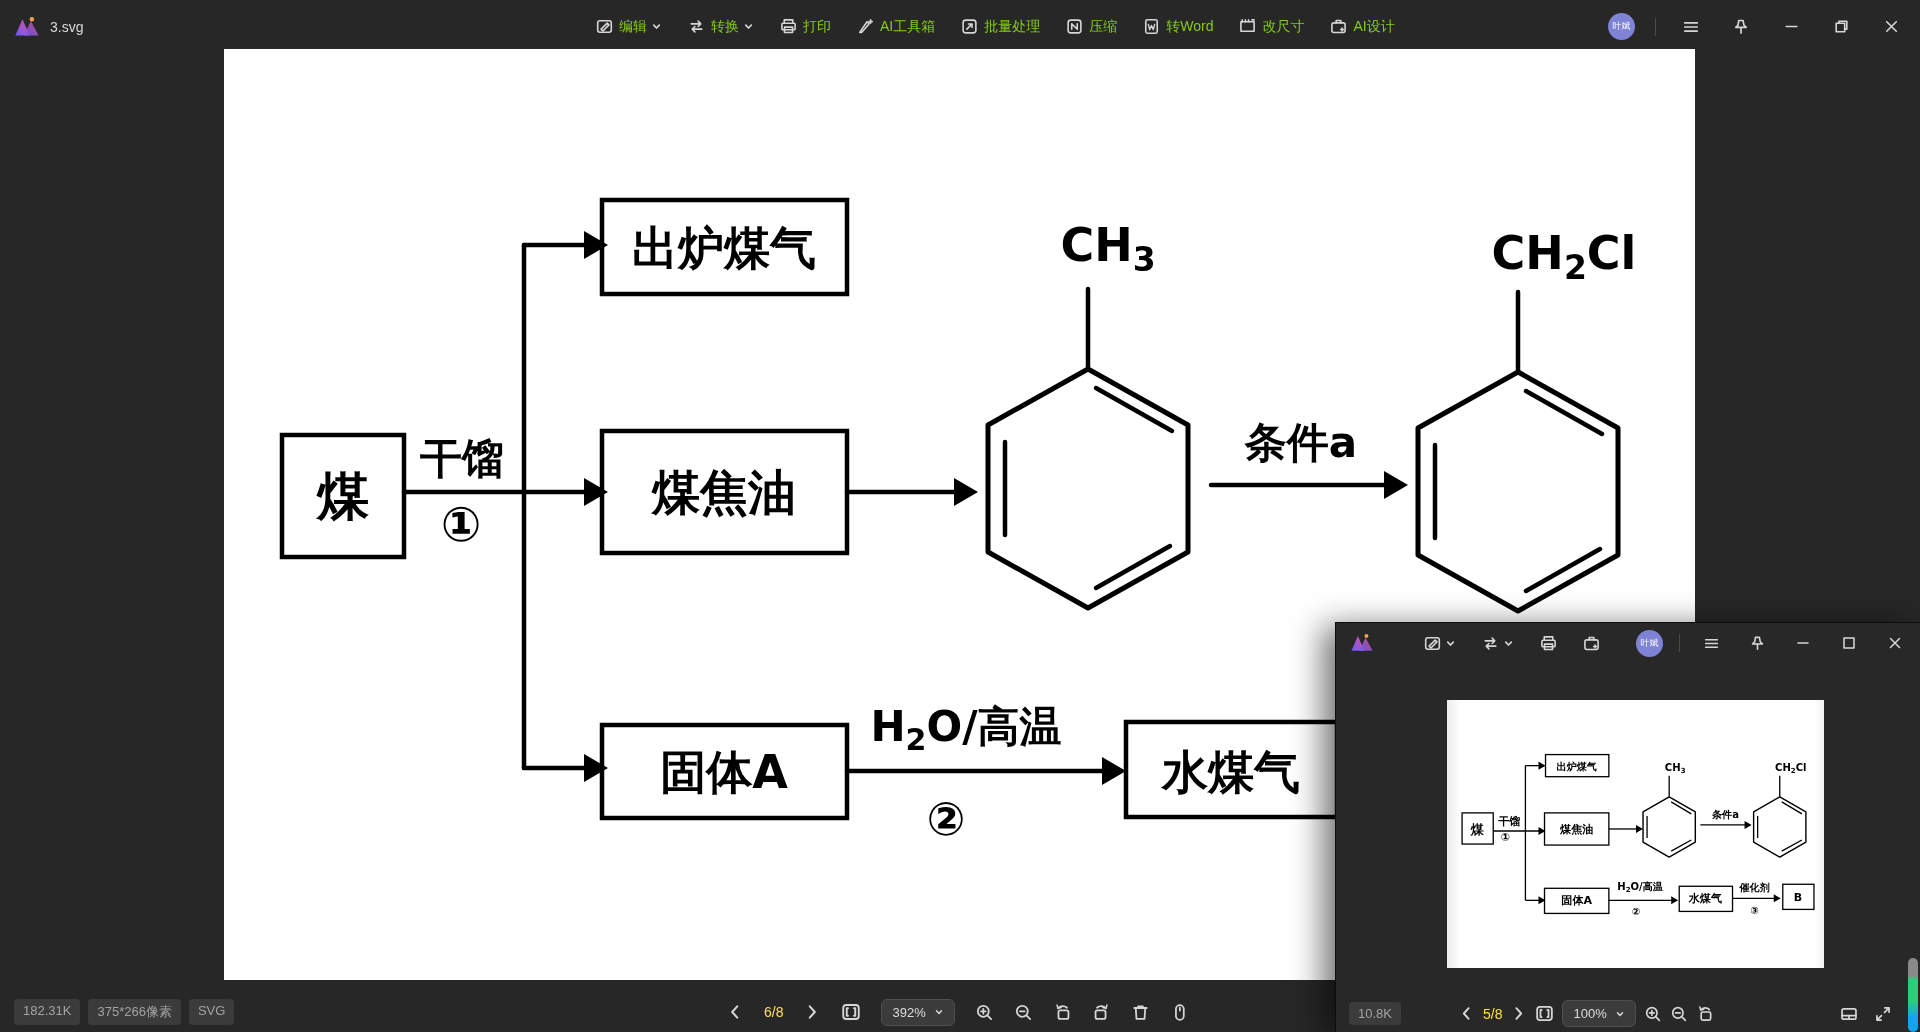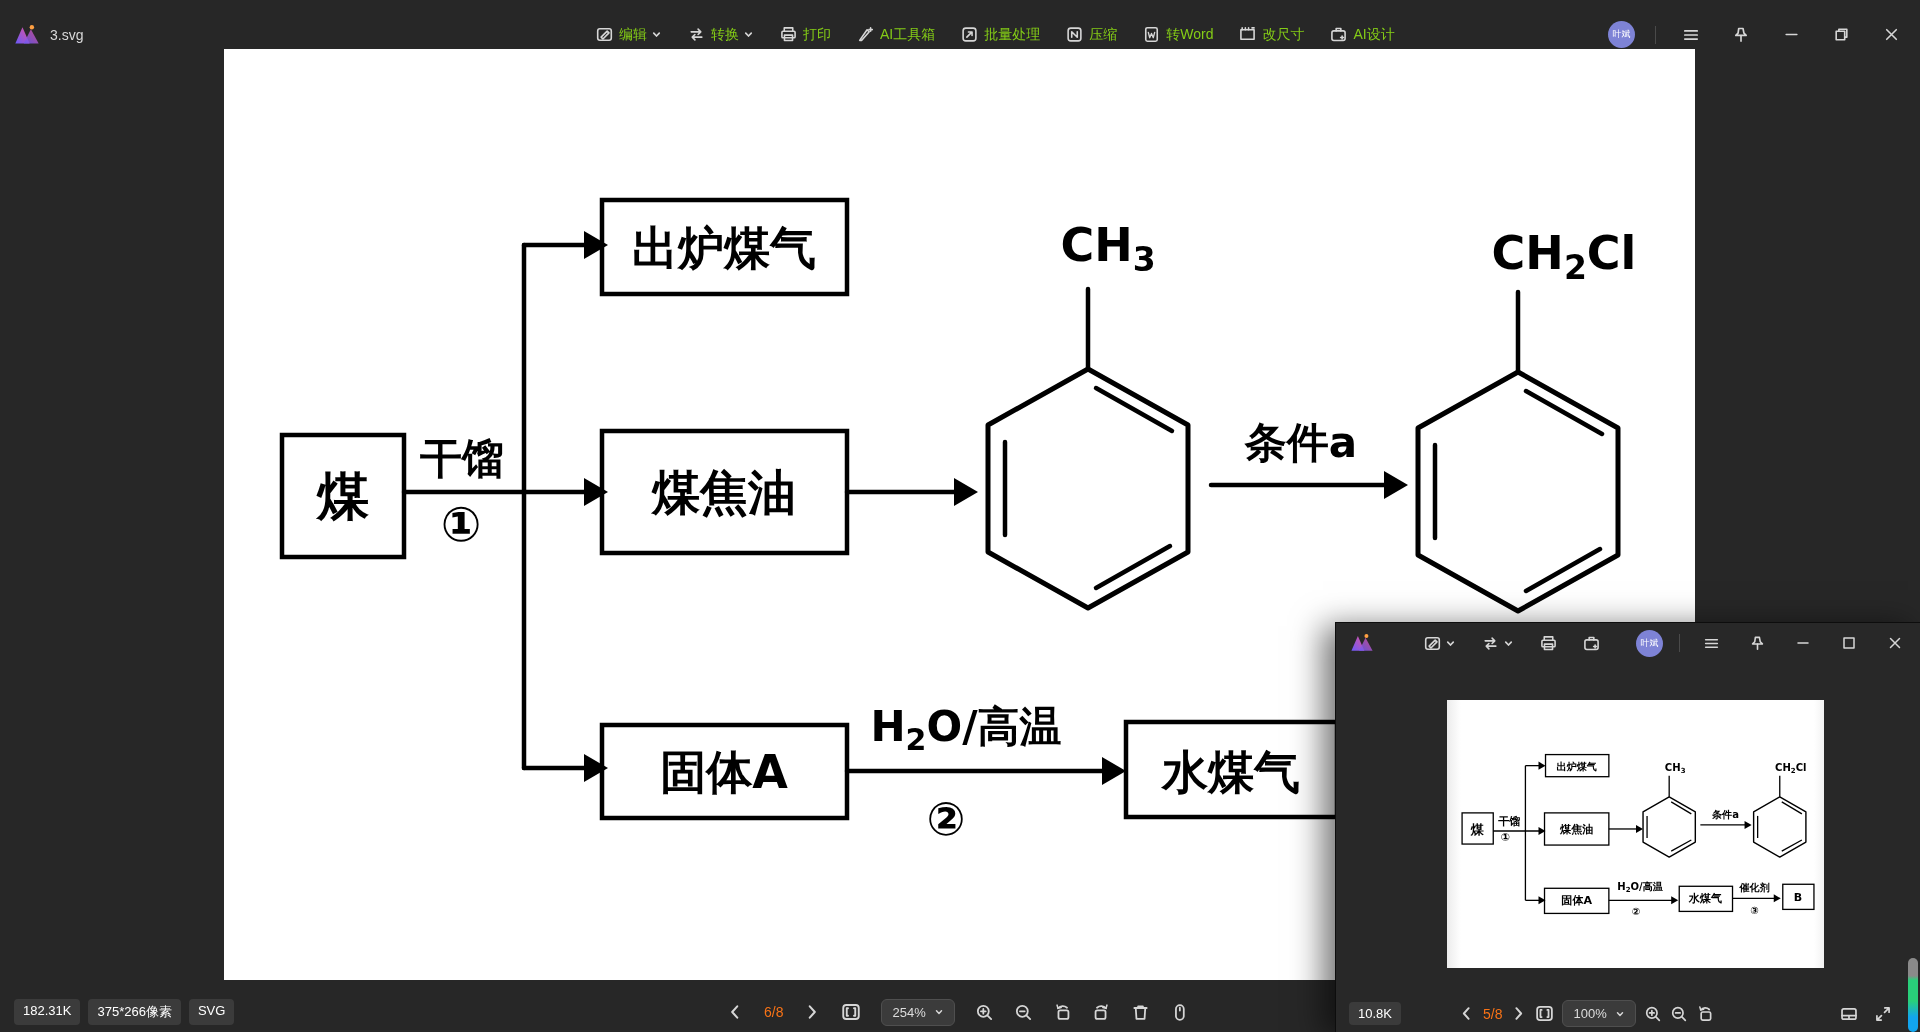--- a/index.html
+++ b/index.html
@@ -5,21 +5,21 @@
   * { margin:0; padding:0; box-sizing:border-box; }
   html,body { width:1920px; height:1032px; overflow:hidden; }
   body {
     position:relative;
     background:#272727;
     font-family:"Liberation Sans","DejaVu Sans",sans-serif;
     color:#e4e4e4;
   }
   
   .titlebar{
-    position:absolute; left:0; top:10px; width:1920px; height:49px;
+    position:absolute; left:0; top:2px; width:1920px; height:49px;
     display:flex; align-items:center; background:#272727;
   }
   .logo-wrap{ margin-left:14px; display:flex; align-items:center; }
   .file-title{ margin-left:10px; font-size:14px; color:#d9d9d9; }
   .menu{ position:absolute; left:596px; top:0; height:49px; display:flex; align-items:center; gap:26px; }
   .menu-item{ display:flex; align-items:center; gap:6px; font-size:14px; color:#84cc16; cursor:default; }
   .menu-item svg.ic{ stroke:#d6d6d6; }
   .caret{ margin-left:-2px; }
   .tb-right{ position:absolute; right:14px; top:0; height:49px; display:flex; align-items:center; gap:20px; }
   .avatar{
@@ -41,25 +41,25 @@
   .dg-txt{ fill:#000; font-weight:700; font-family:"DejaVu Sans","Liberation Sans",sans-serif; }
   .dg-head{ fill:#000; stroke:none; }
   
   .statusbar{
     position:absolute; left:0; bottom:0; width:1920px; height:40px;
     background:#272727; display:flex; align-items:center;
   }
   .badges{ position:absolute; left:14px; display:flex; gap:8px; }
   .badge{
     background:#3b3b3b; border-radius:4px; padding:4px 9px;
-    font-size:13px; color:#ffffff; white-space:nowrap;
+    font-size:13px; color:#a3a3a3; white-space:nowrap;
   }
   .controls{ position:absolute; left:726px; display:flex; align-items:center; gap:20px; }
   .ctl{ display:flex; align-items:center; justify-content:center; }
-  .pagenum{ font-size:14px; color:#f97316; }
+  .pagenum{ font-size:14px; color:#fde047; }
   .zoombox{
     background:#3b3b3b; border:1px solid #4f4f4f; border-radius:6px;
     padding:5px 10px; display:flex; align-items:center; gap:8px;
     font-size:13px; color:#dddddd;
   }
   svg.ic{ stroke:#d6d6d6; fill:none; stroke-width:1.5; stroke-linecap:round; stroke-linejoin:round; }
   
   .mini{
     position:absolute; left:1335px; top:622px; width:585px; height:410px;
     background:#282828; z-index:5;
@@ -402,21 +402,21 @@
         <svg class="ic" width="18" height="18" viewBox="0 0 16 16">
           <use href="#i-chevR"></use>
         </svg>
       </span>
     <span class="ctl">
         <svg class="ic" width="20" height="20" viewBox="0 0 16 16">
           <use href="#i-fit"></use>
         </svg>
       </span>
     <span class="zoombox">
-      <span>254%</span>
+      <span>392%</span>
       <svg class="ic" width="10" height="10" viewBox="0 0 10 10">
           <use href="#i-caret"></use>
         </svg>
     </span>
     <span class="ctl">
         <svg class="ic" width="19" height="19" viewBox="0 0 16 16">
           <use href="#i-zin"></use>
         </svg>
       </span>
     <span class="ctl">

